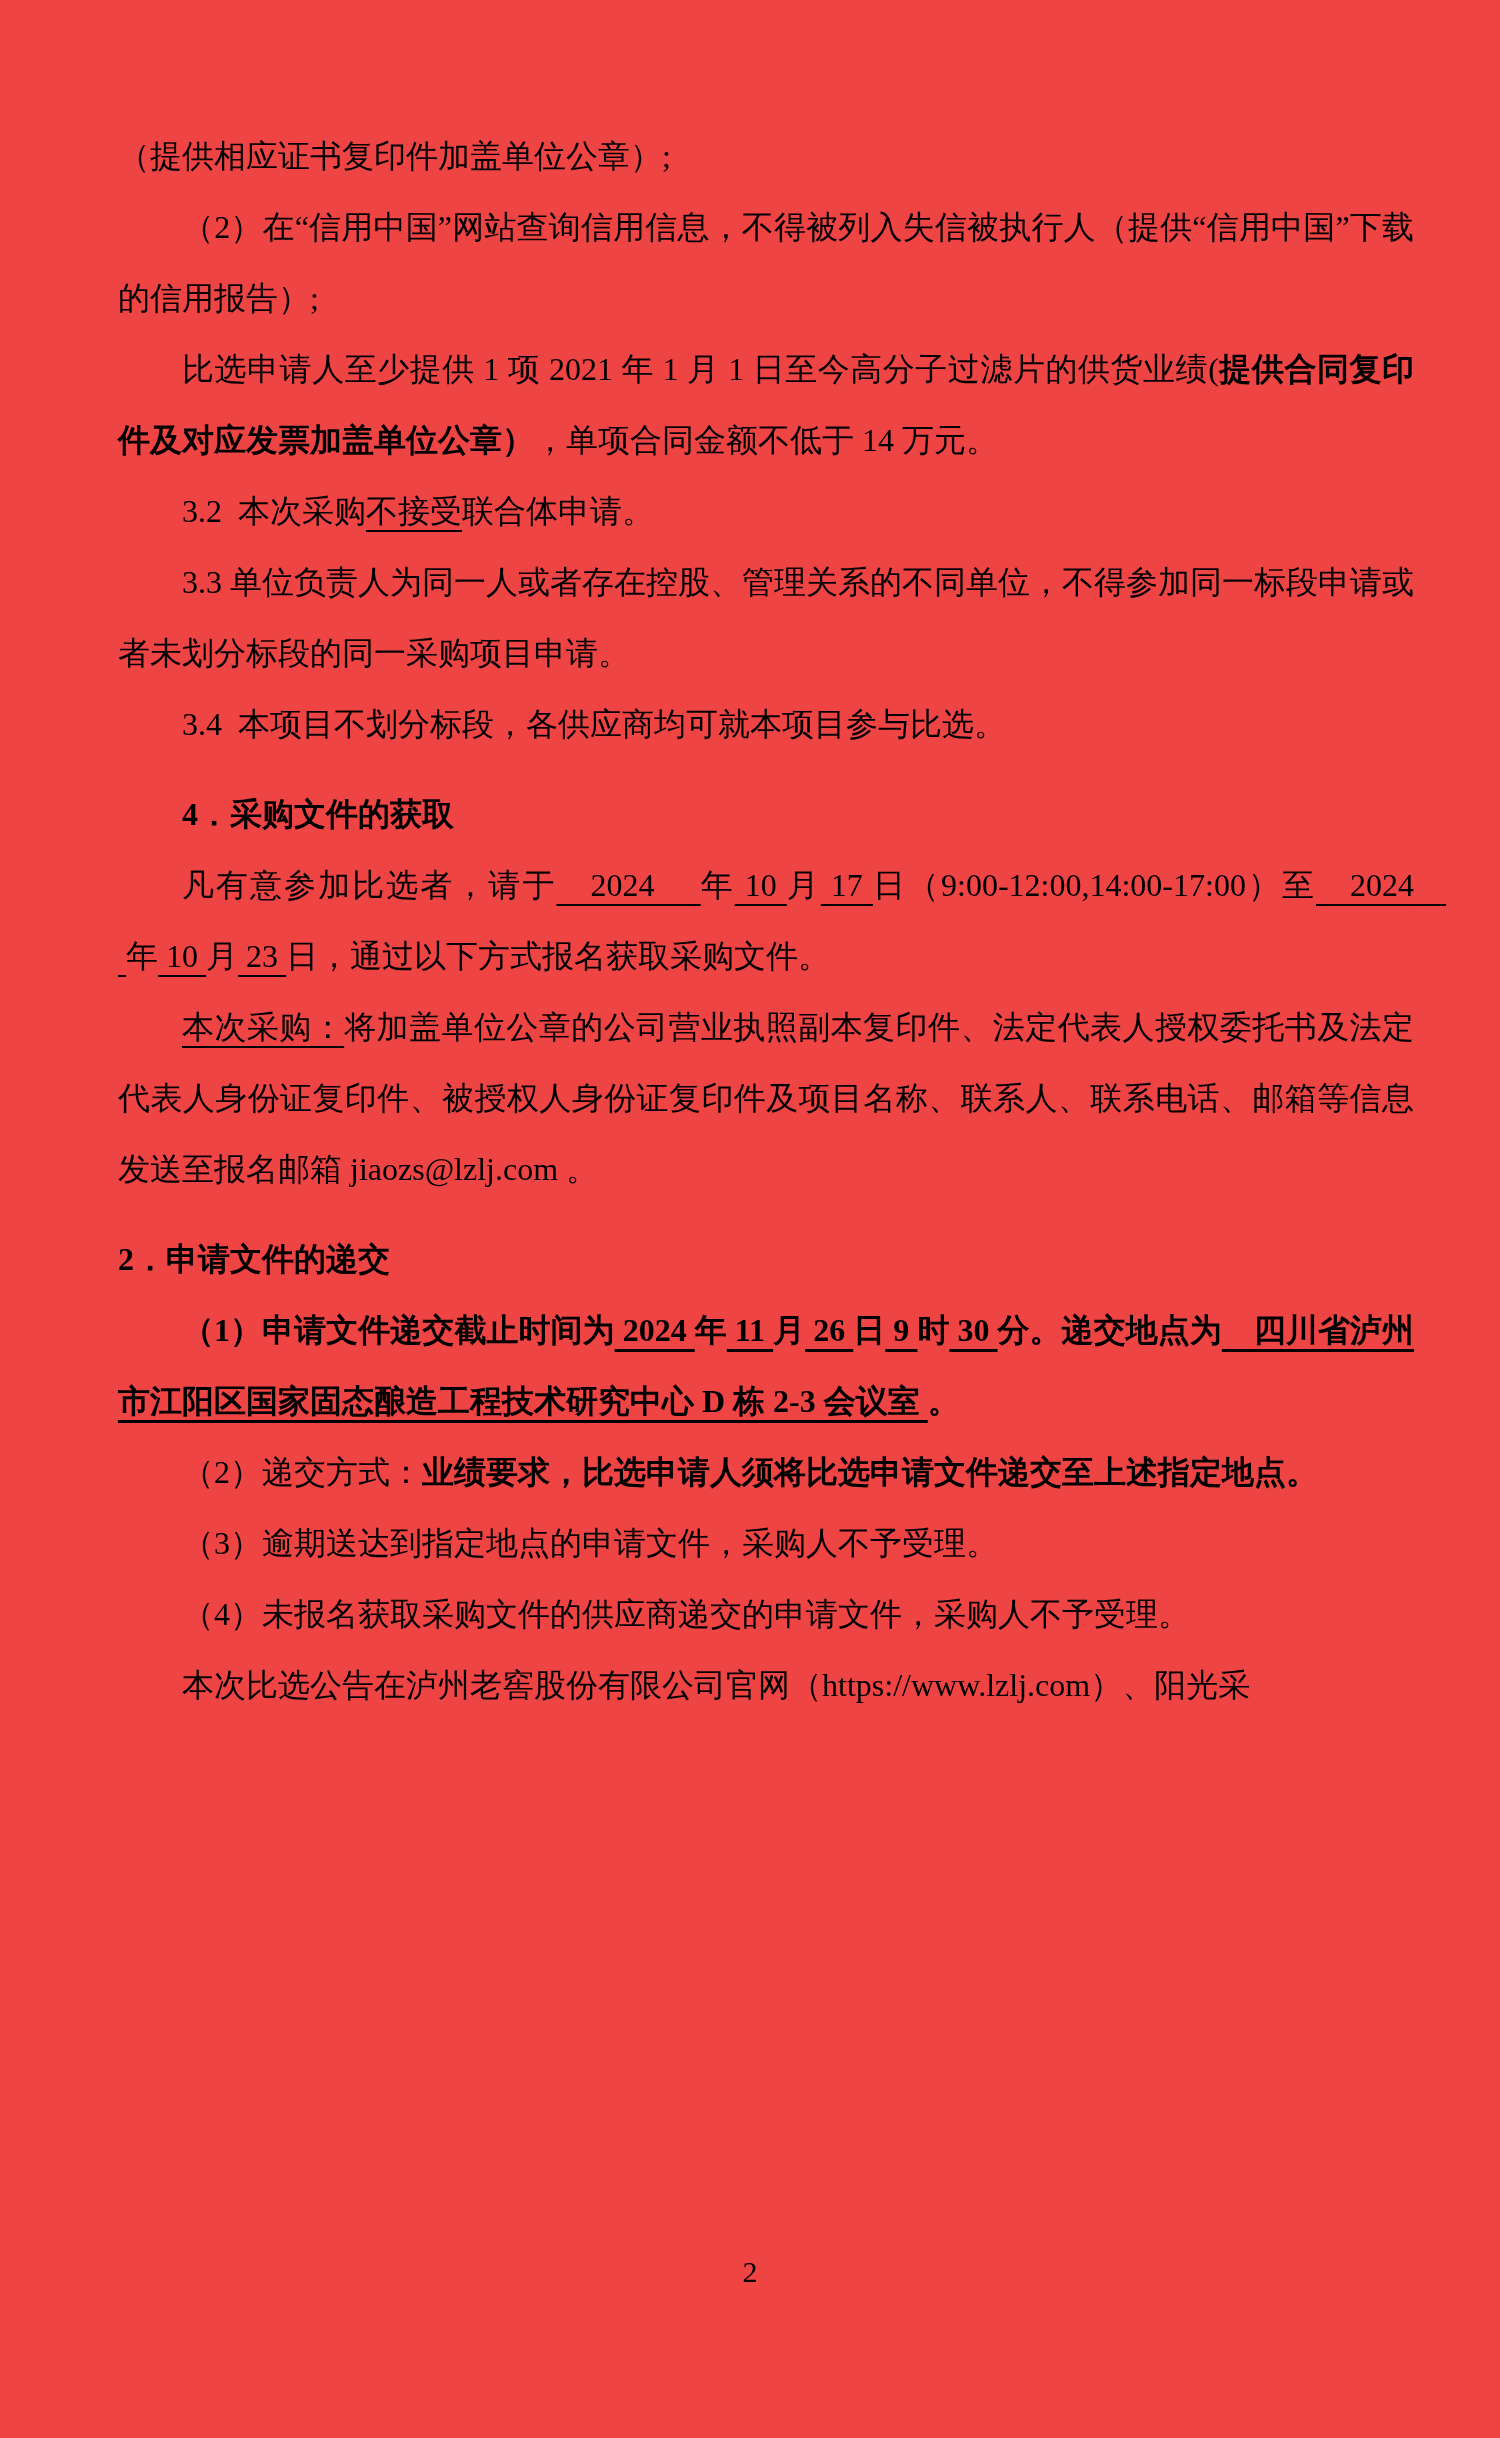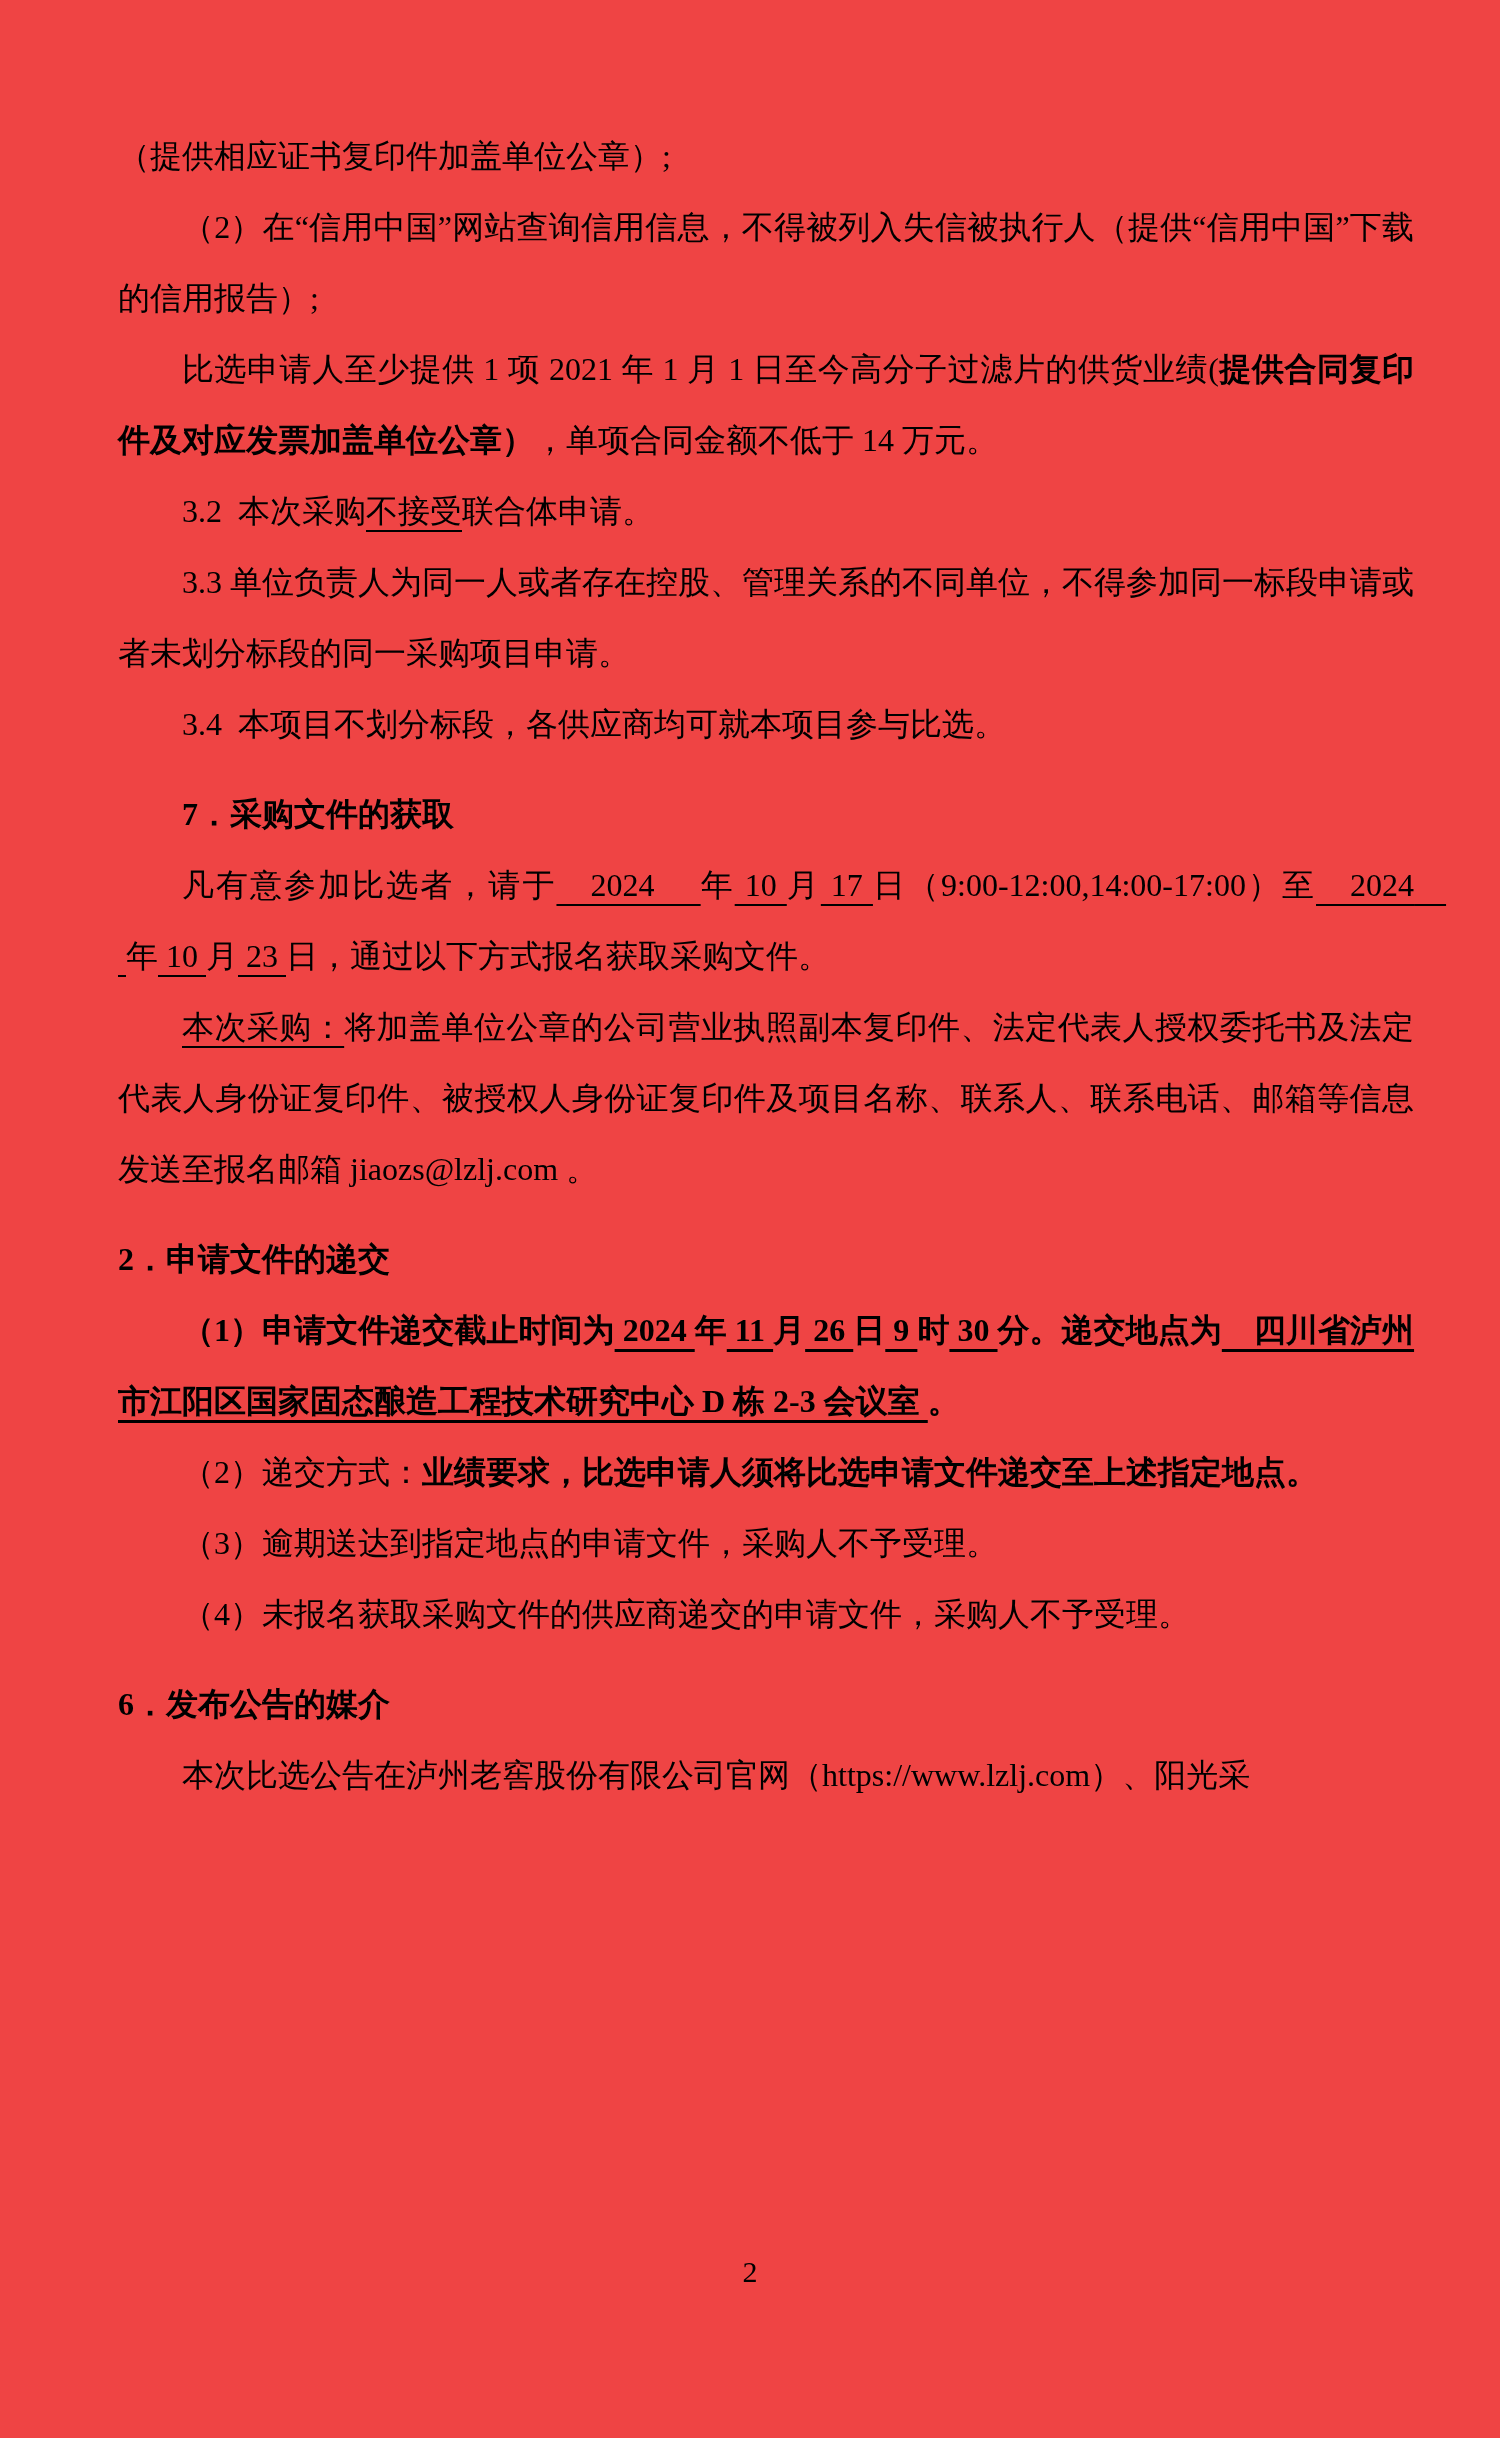--- a/index.html
+++ b/index.html
@@ -60,21 +60,21 @@
   <p>
     <span>3.3 单位负责人为同一人或者存在控股、管理关系的不同单位，不得参加同一标段申请或者未划分标段的同一采购项目申请。</span>
   </p>
 
   <p>
     <span>3.4&nbsp;&nbsp;本项目不划分标段，各供应商均可就本项目参与比选。</span>
   </p>
 
 
   <p class="hd">
-    <span>7．采购文件的获取</span>
+    <span>4．采购文件的获取</span>
   </p>
 
   <p>
     <span>凡有意参加比选者，请于</span><span class="u">　2024　&nbsp;</span><span>年</span><span class="u">&nbsp;10&nbsp;</span><span>月</span><span class="u">&nbsp;17&nbsp;</span><span>日（9:00-12:00,14:00-17:00）至</span><span class="u">　2024　&nbsp;</span><span>年</span><span class="u">&nbsp;10&nbsp;</span><span>月</span><span class="u">&nbsp;23&nbsp;</span><span>日，通过以下方式报名获取采购文件。</span>
   </p>
 
   <p>
     <span class="u">本次采购：</span><span>将加盖单位公章的公司营业执照副本复印件、法定代表人授权委托书及法定代表人身份证复印件、被授权人身份证复印件及项目名称、联系人、联系电话、邮箱等信息发送至报名邮箱 jiaozs@lzlj.com&nbsp;。</span>
   </p>
 
@@ -91,23 +91,20 @@
   </p>
 
   <p>
     <span>（3）逾期送达到指定地点的申请文件，采购人不予受理。</span>
   </p>
 
   <p>
     <span>（4）未报名获取采购文件的供应商递交的申请文件，采购人不予受理。</span>
   </p>
 
-  <p class="hd noindent">
-    <span>6．发布公告的媒介</span>
-  </p>
 
   <p>
     <span>本次比选公告在泸州老窖股份有限公司官网（https://www.lzlj.com）、阳光采</span>
   </p>
 
   <div class="footer">2</div>
 
 </div>
 
 </body></html>

